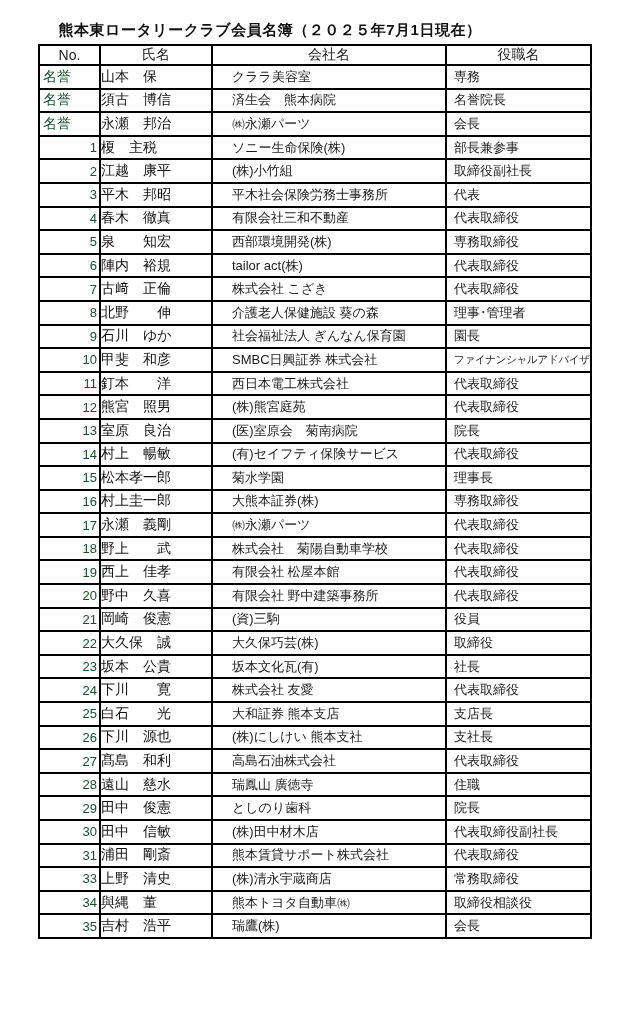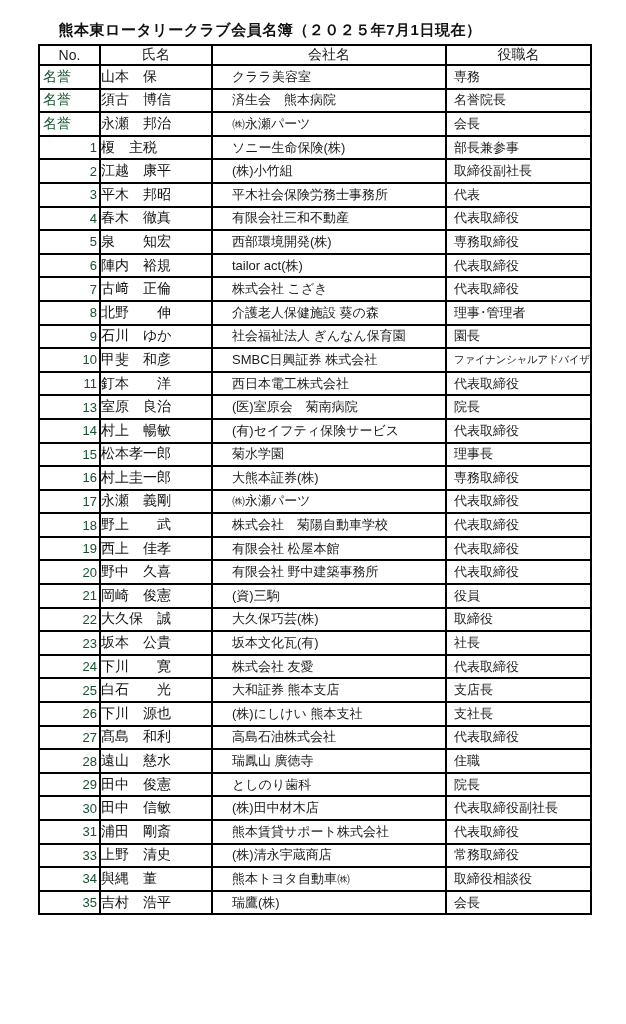--- a/index.html
+++ b/index.html
@@ -178,20 +178,26 @@
         <td class="company">SMBC日興証券 株式会社</td>
         <td class="position condensed">ファイナンシャルアドバイザー</td>
       </tr>
       <tr>
         <td class="no">11</td>
         <td class="name">釘本　　洋</td>
         <td class="company">西日本電工株式会社</td>
         <td class="position">代表取締役</td>
       </tr>
       <tr>
+        <td class="no">12</td>
+        <td class="name">熊宮　照男</td>
+        <td class="company">(株)熊宮庭苑</td>
+        <td class="position">代表取締役</td>
+      </tr>
+      <tr>
         <td class="no">13</td>
         <td class="name">室原　良治</td>
         <td class="company">(医)室原会　菊南病院</td>
         <td class="position">院長</td>
       </tr>
       <tr>
         <td class="no">14</td>
         <td class="name">村上　暢敏</td>
         <td class="company">(有)セイフティ保険サービス</td>
         <td class="position">代表取締役</td>

